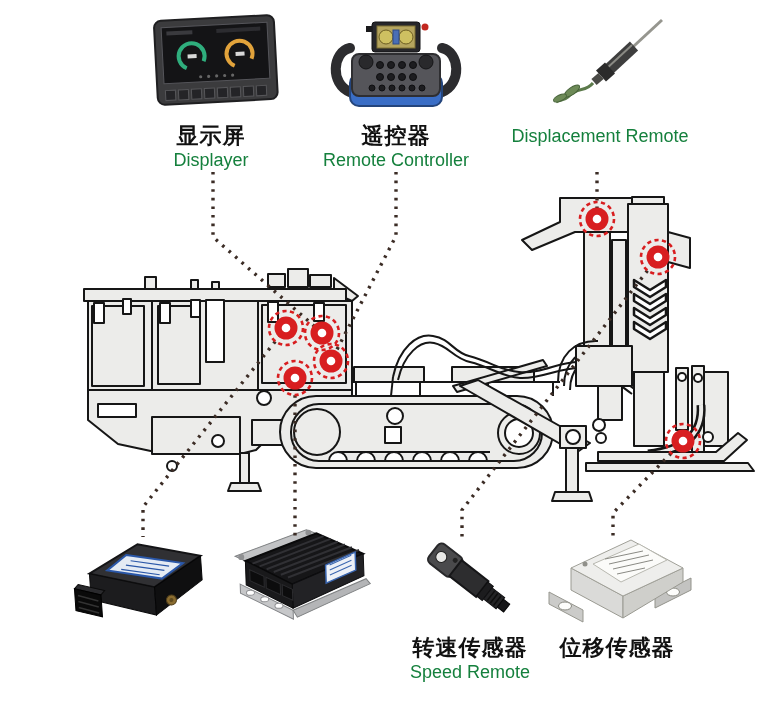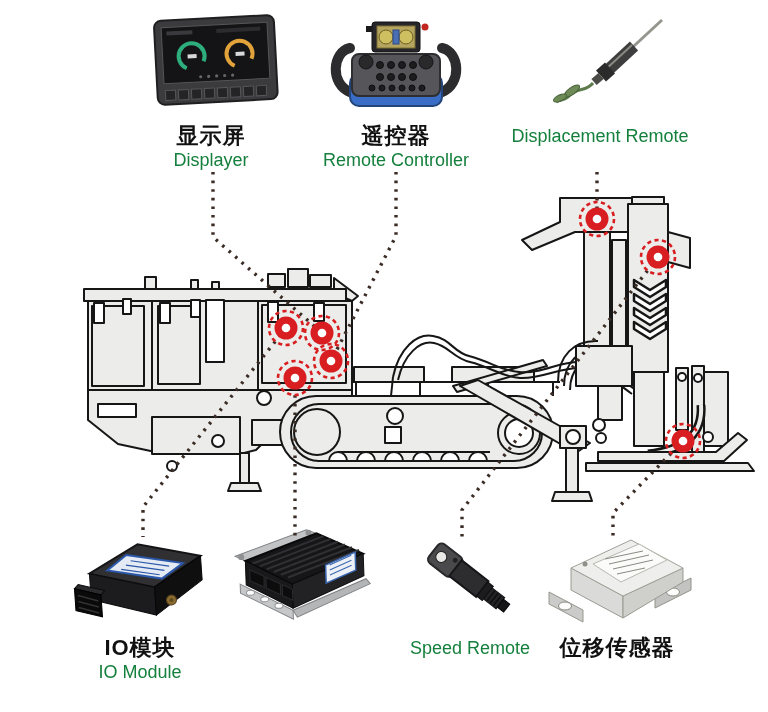--- a/index.html
+++ b/index.html
@@ -337,24 +337,21 @@
     <div class="en">Displayer</div>
   </div>
   <div class="label-block" style="left:396px;top:124px">
     <div class="cn">遥控器</div>
     <div class="en">Remote Controller</div>
   </div>
   <div class="label-block" style="left:600px;top:124px">
     <div class="en">Displacement Remote</div>
   </div>
 
-  <div class="label-block" style="left:140px;top:636px">
-    <div class="cn">IO模块</div>
-    <div class="en">IO Module</div>
-  </div>
   <div class="label-block" style="left:470px;top:636px">
+    <div class="cn">转速传感器</div>
     <div class="en">Speed Remote</div>
   </div>
   <div class="label-block" style="left:617px;top:636px">
     <div class="cn">位移传感器</div>
   </div>
 
 </div>
 
 </body></html>

